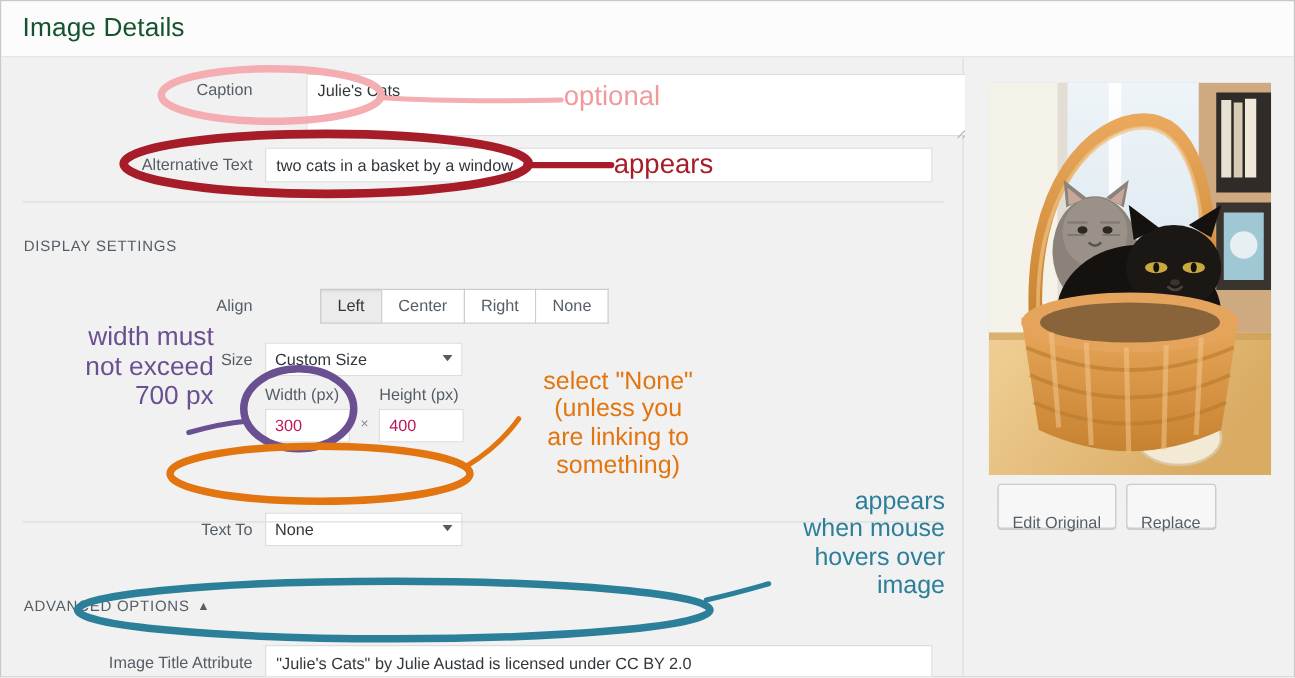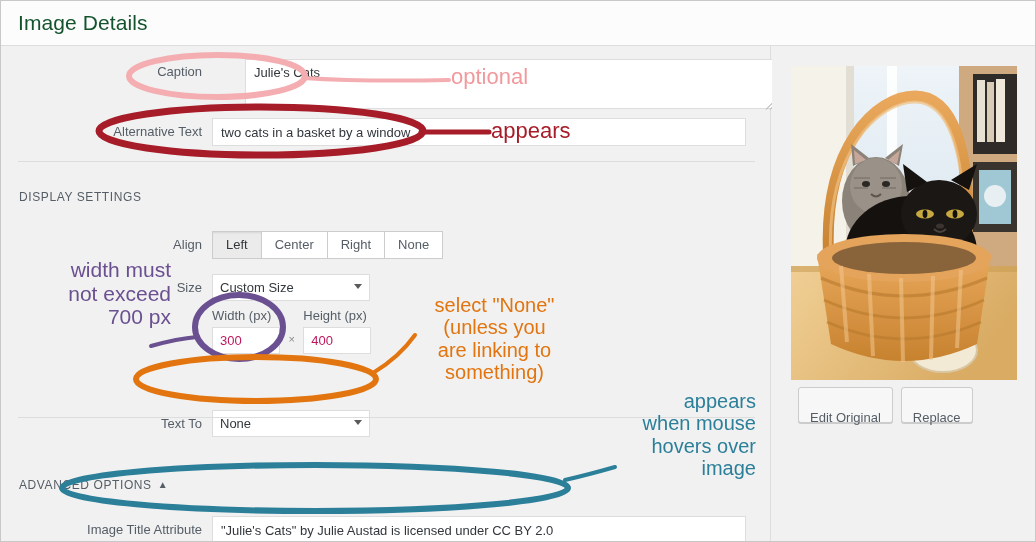--- a/index.html
+++ b/index.html
@@ -140,21 +140,21 @@
   #sec-advanced { left: 18px; top: 432px; }
   .caret-up {
     display: inline-block;
     margin-left: 6px;
     color: #555d66;
     font-size: 10px;
     vertical-align: 1px;
   }
 
   
-  #row-align { left: 16px; top: 185px; }
+  #row-align { left: 16px; top: 185px; gap: 44px; }
   .btn-group { display: flex; }
   .btn-group button {
     font-family: "Liberation Sans", sans-serif;
     font-size: 13px;
     color: #555d66;
     background: #fff;
     border: 1px solid #ccc;
     border-left-width: 0;
     height: 28px;
     padding: 0 13px;

